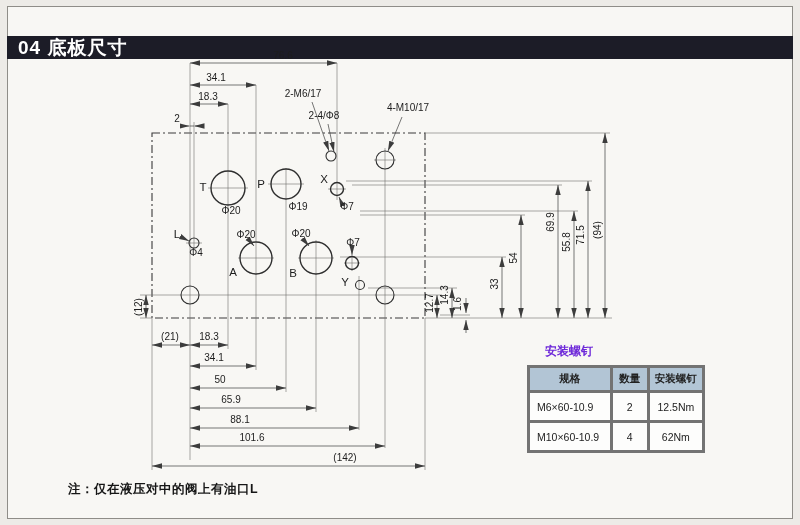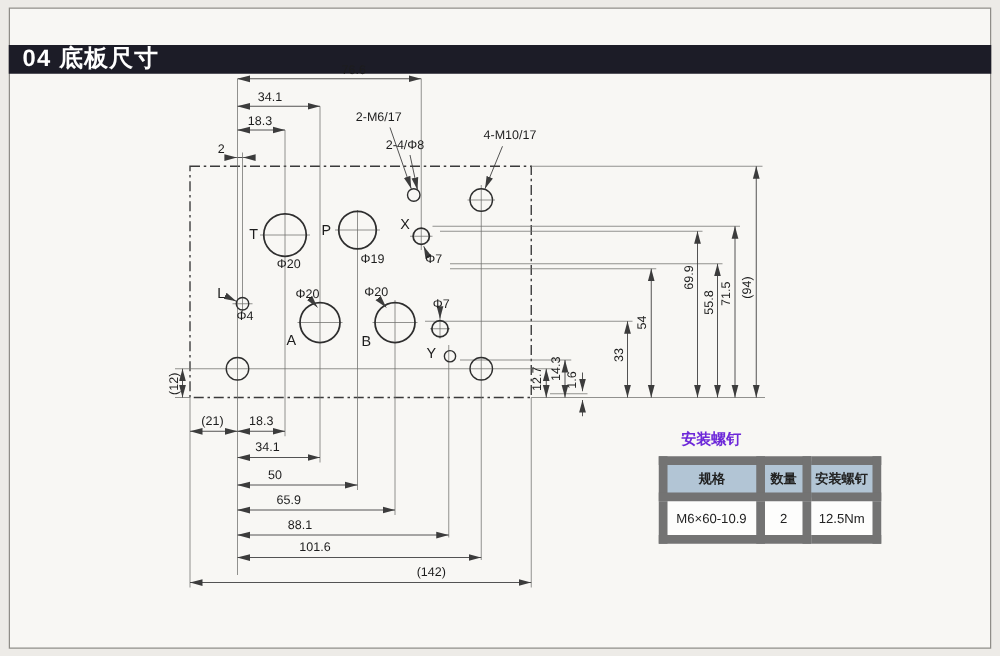--- a/index.html
+++ b/index.html
@@ -13,21 +13,21 @@
   svg text.plabel{font-size:11.5px;}
   .thin{stroke:#6f6f6c;stroke-width:0.6;fill:none;}
   .dim{stroke:#3c3c3c;stroke-width:0.7;fill:none;}
   .leader{stroke:#3c3c3c;stroke-width:0.7;fill:none;}
   .plate{stroke:#3a3a3a;stroke-width:1.1;fill:none;stroke-dasharray:8 3 2 3;}
   .port{stroke:#2e2e2e;stroke-width:1.4;fill:none;}
   .hole{stroke:#2e2e2e;stroke-width:1.1;fill:none;}
   .screw-block{position:absolute;left:527px;top:343px;width:180px;}
   .screw-title{font-size:12px;font-weight:bold;color:#6d28d9;margin:0 0 5px 18px;}
   table.screws{border-collapse:collapse;width:178px;font-size:10.5px;color:#222;background:#fdfdfc;}
-  table.screws th,table.screws td{border:7px solid #737373;}
+  table.screws th,table.screws td{border:3px solid #737373;}
   table.screws th{background:#b2c5d5;font-weight:bold;height:20px;font-size:10.5px;}
   table.screws td{height:25px;text-align:center;}
   table.screws td.spec{text-align:left;padding-left:7px;margin-left:44px;}
   .note{position:absolute;left:68px;top:481px;font-size:12.5px;font-weight:600;color:#161616;letter-spacing:0.5px;}
 </style>
 </head>
 <body>
 
 <div class="page">
   <div class="frame"></div>
@@ -191,17 +191,23 @@
           <th style="width:38px">数量</th>
           <th style="width:54px">安装螺钉</th>
         </tr>
       </thead>
       <tbody>
         <tr>
           <td class="spec">M6×60-10.9</td>
           <td>2</td>
           <td>12.5Nm</td>
         </tr>
+        <tr>
+          <td class="spec">M10×60-10.9</td>
+          <td>4</td>
+          <td>62Nm</td>
+        </tr>
       </tbody>
     </table>
   </div>
 
+  <div class="note">注：仅在液压对中的阀上有油口L</div>
 </div>
 
 </body></html>

